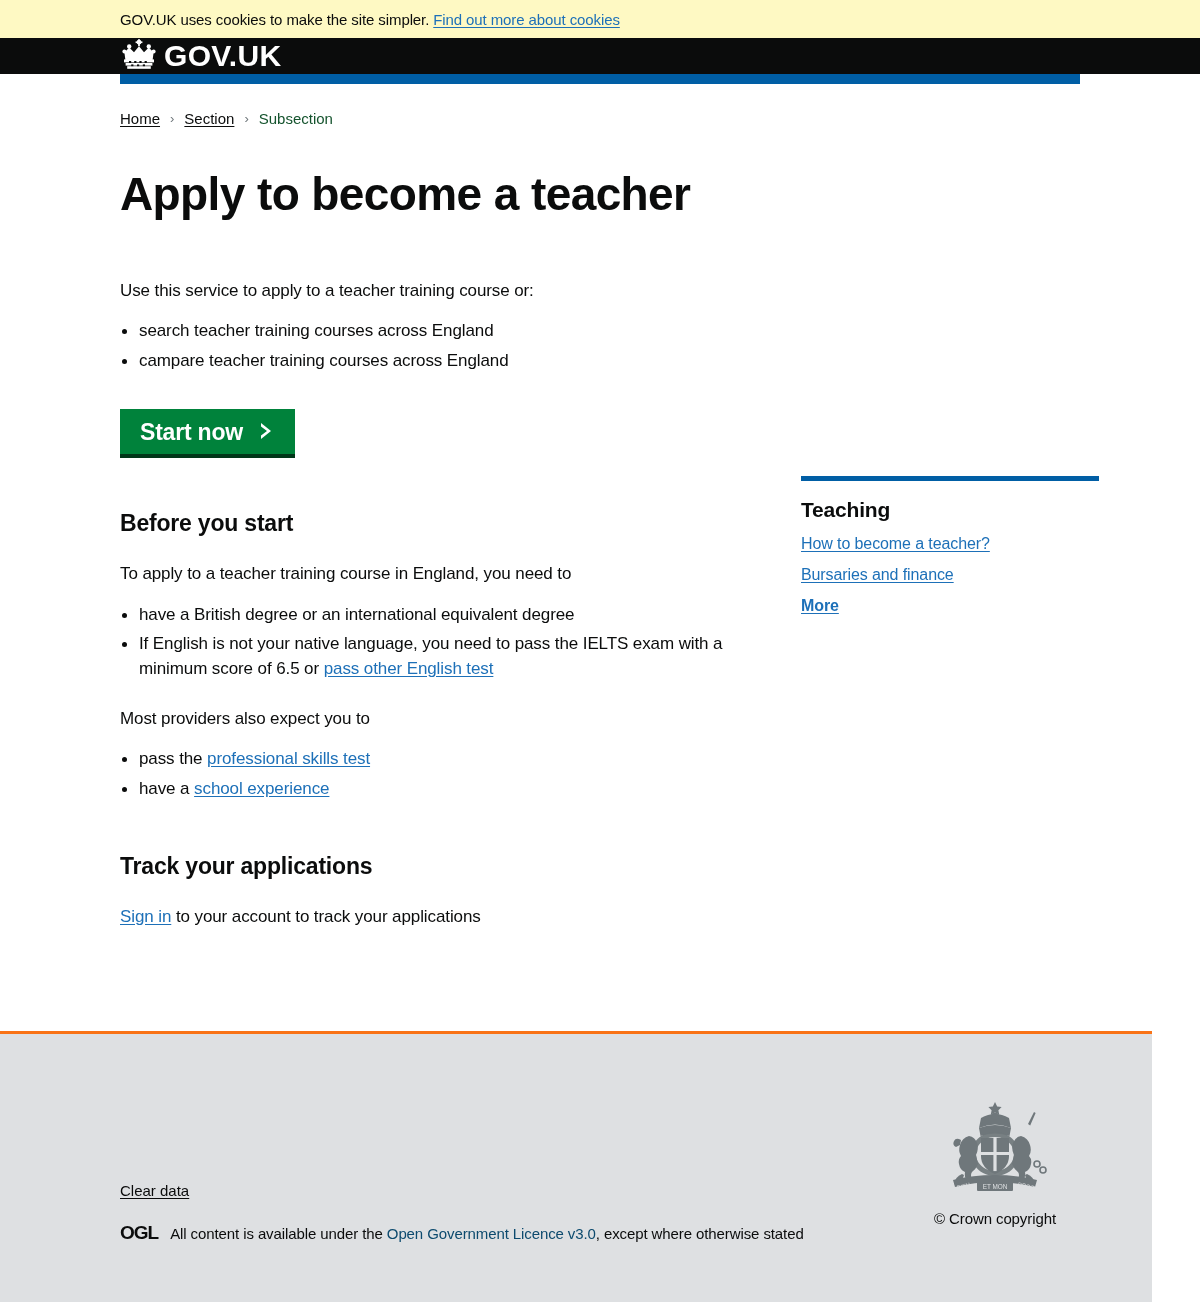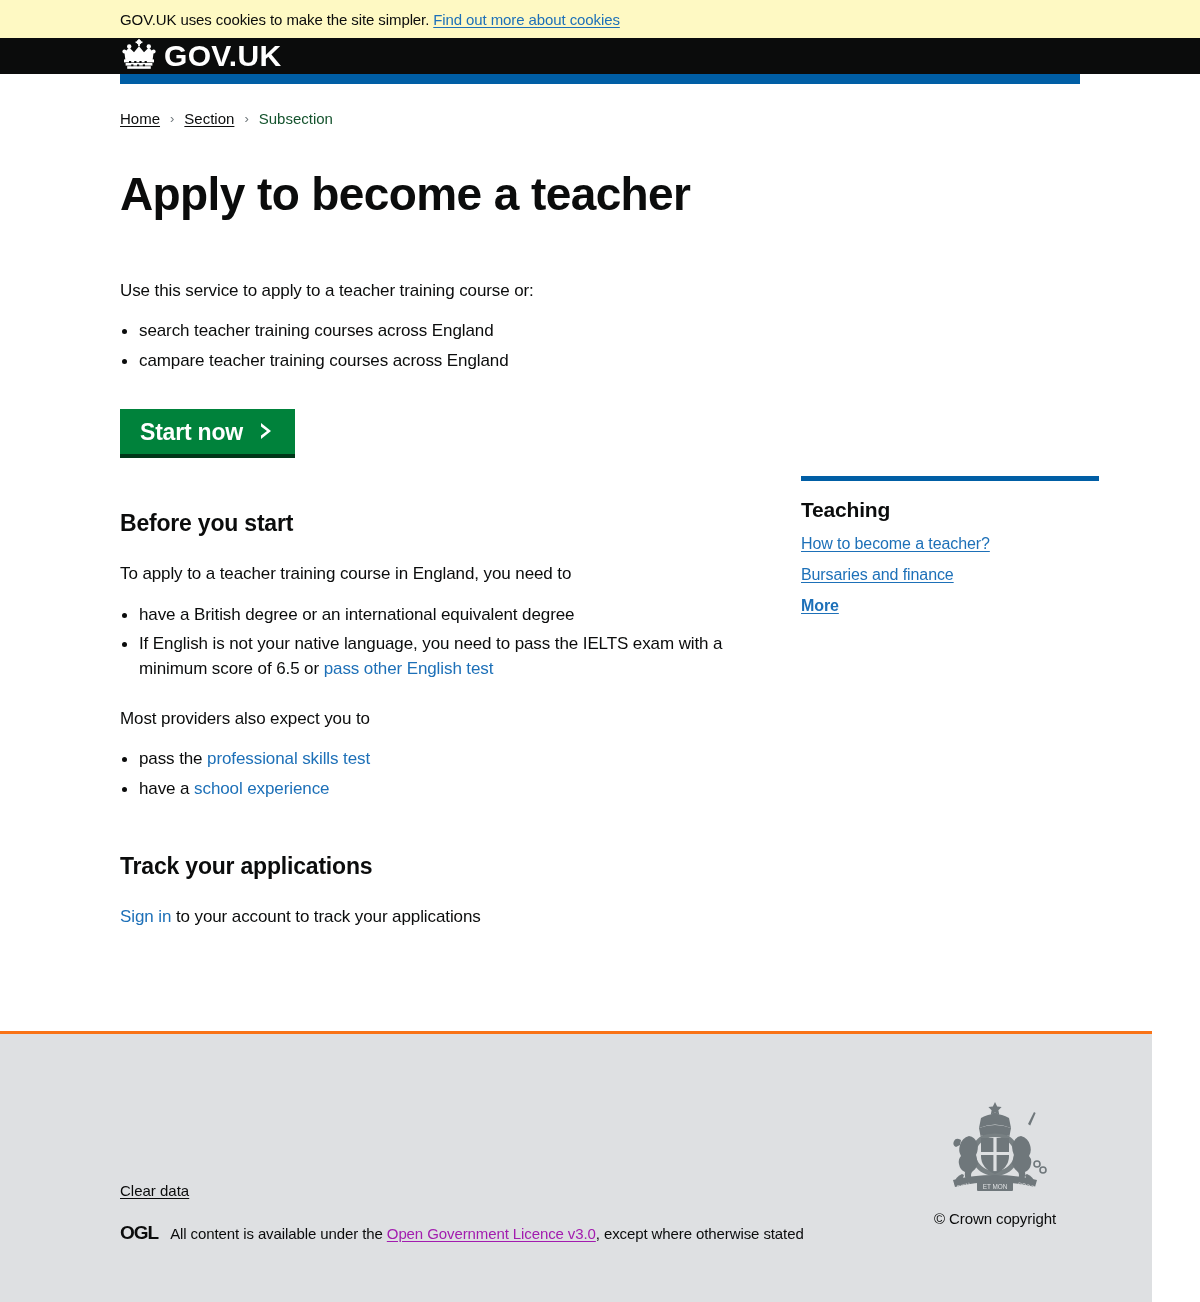--- a/index.html
+++ b/index.html
@@ -145,20 +145,21 @@
     position: absolute;
     left: 2px;
     top: 10px;
     width: 5px;
     height: 5px;
     border-radius: 50%;
     background: #0b0c0c;
   }
   a.inline-link {
     color: #1d70b8;
+    text-decoration: underline;
     text-underline-offset: 2px;
     cursor: pointer;
   }
 
   
   .start-button {
     display: inline-flex;
     align-items: center;
     gap: 16px;
     background: #00823b;
@@ -244,22 +245,21 @@
     font-weight: bold;
     color: #0b0c0c;
     letter-spacing: -1px;
   }
   .licence-text {
     font-size: 15px;
     color: #0b0c0c;
     letter-spacing: -0.1px;
   }
   .licence-link {
-    color: #a21caf;
-    text-decoration: underline;
+    color: #0c4a6e;
     text-underline-offset: 2px;
     cursor: pointer;
   }
   .footer-crown {
     position: absolute;
     right: 0;
     top: 62px;
     width: 170px;
     text-align: center;
   }

